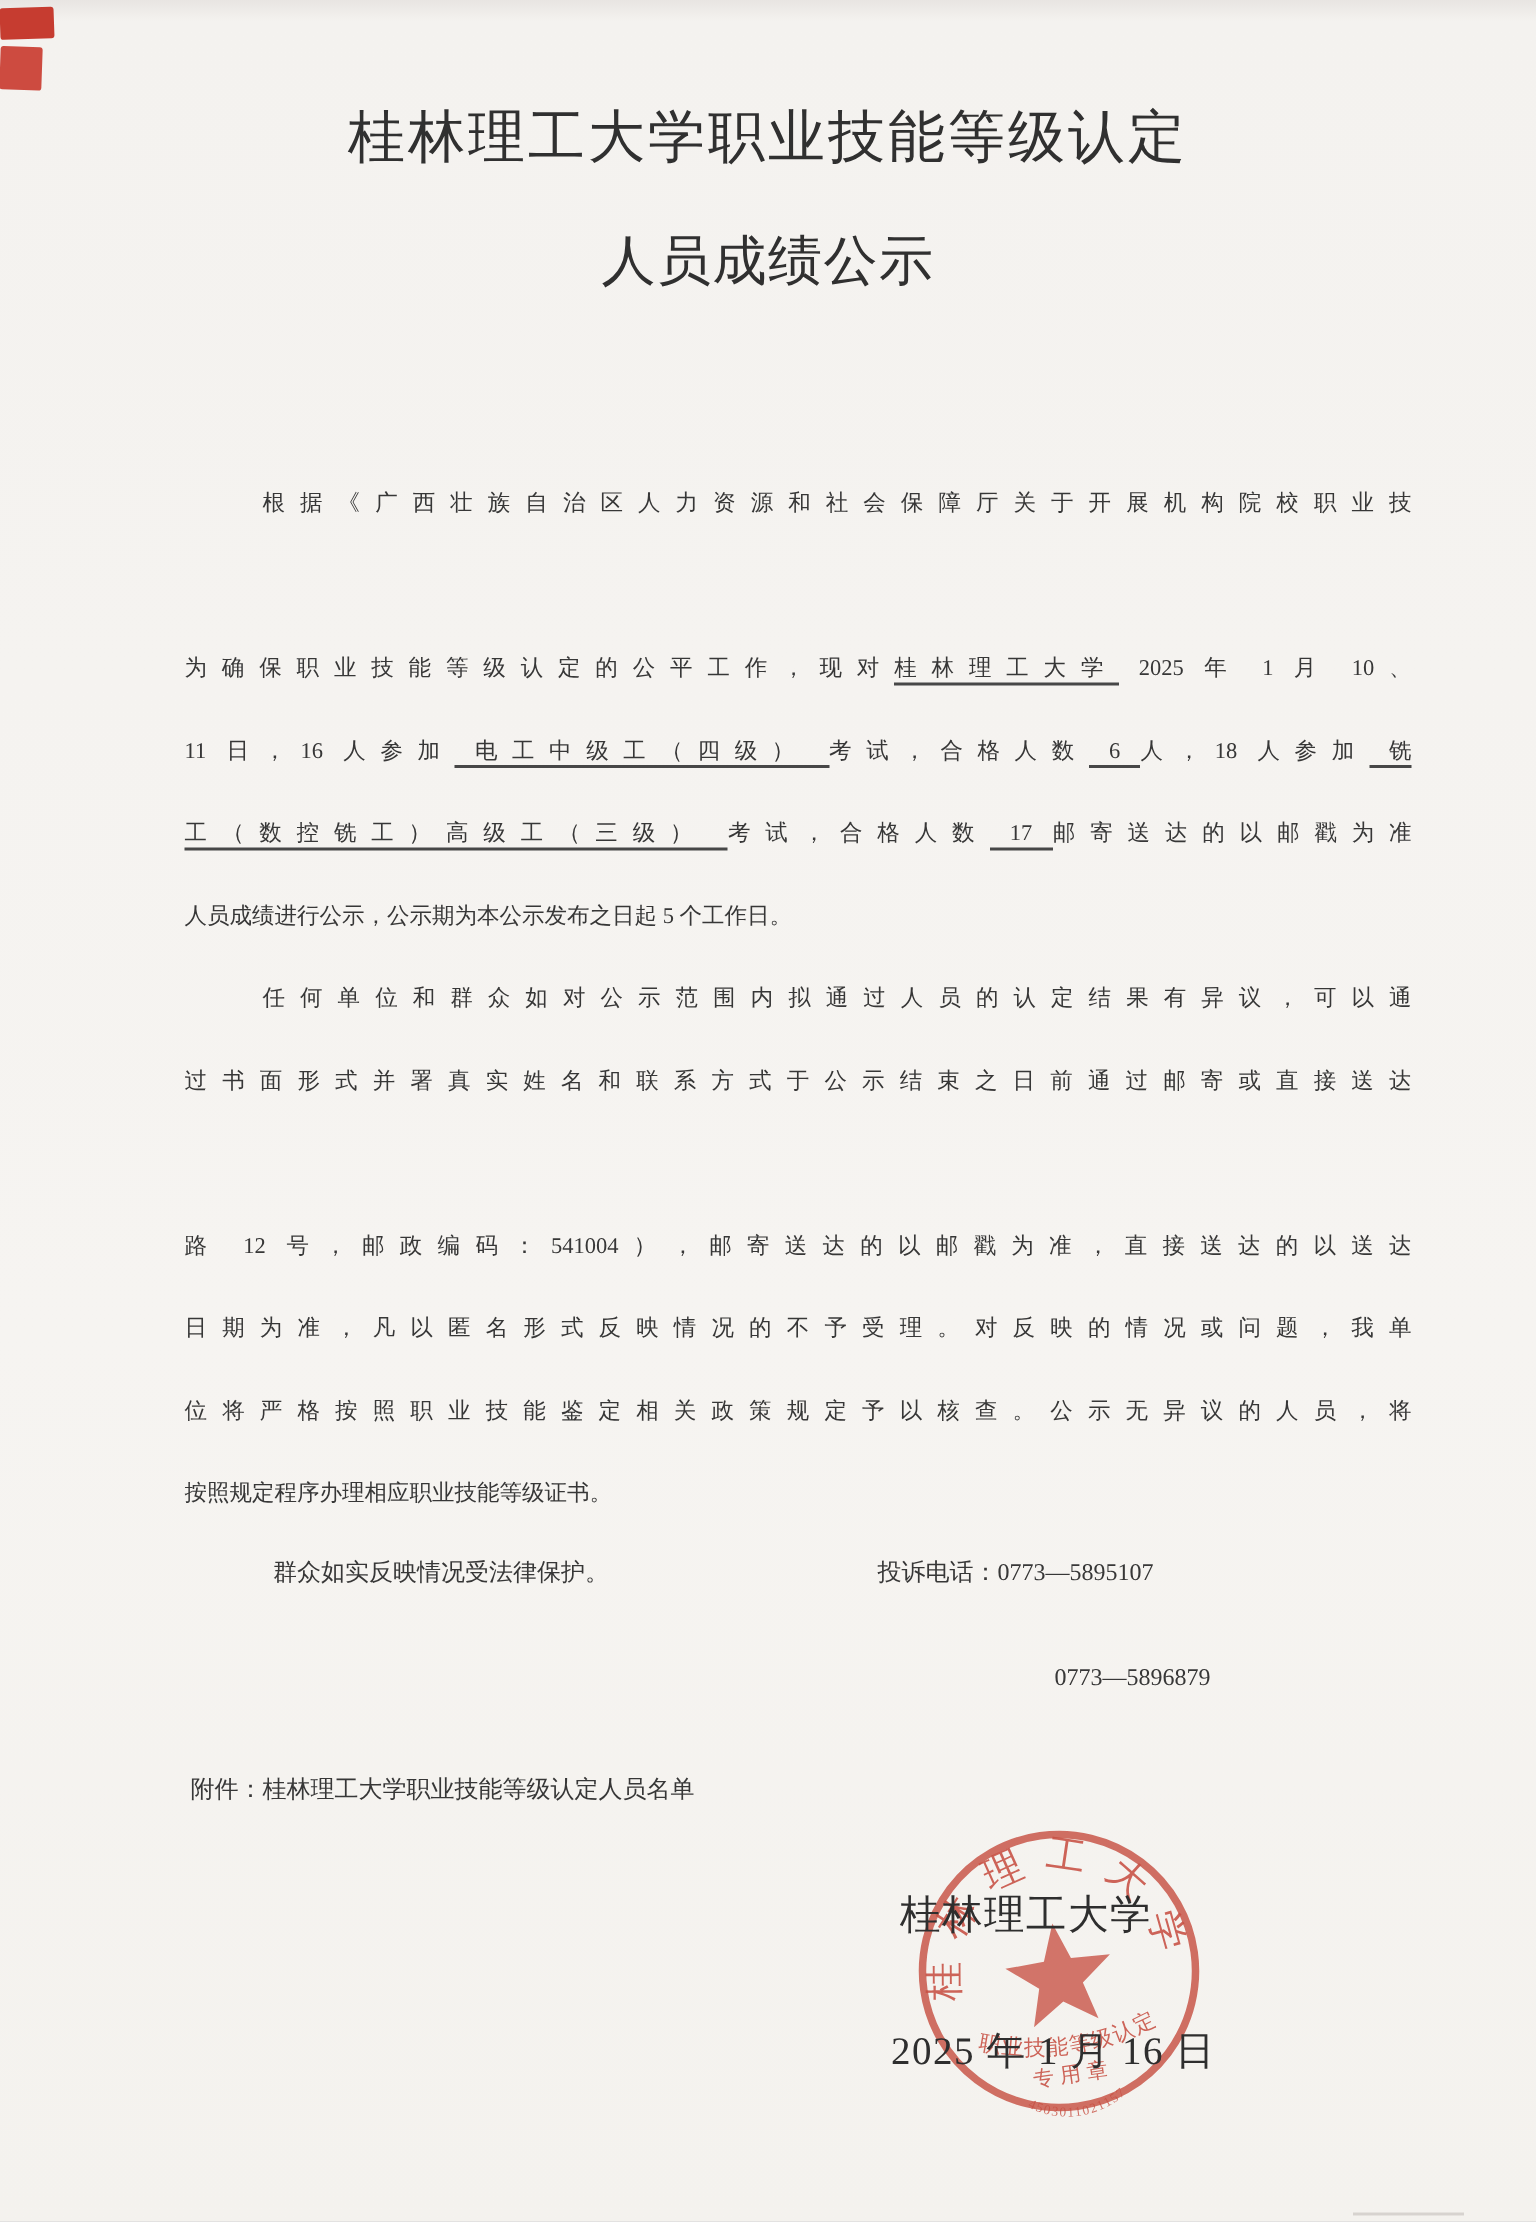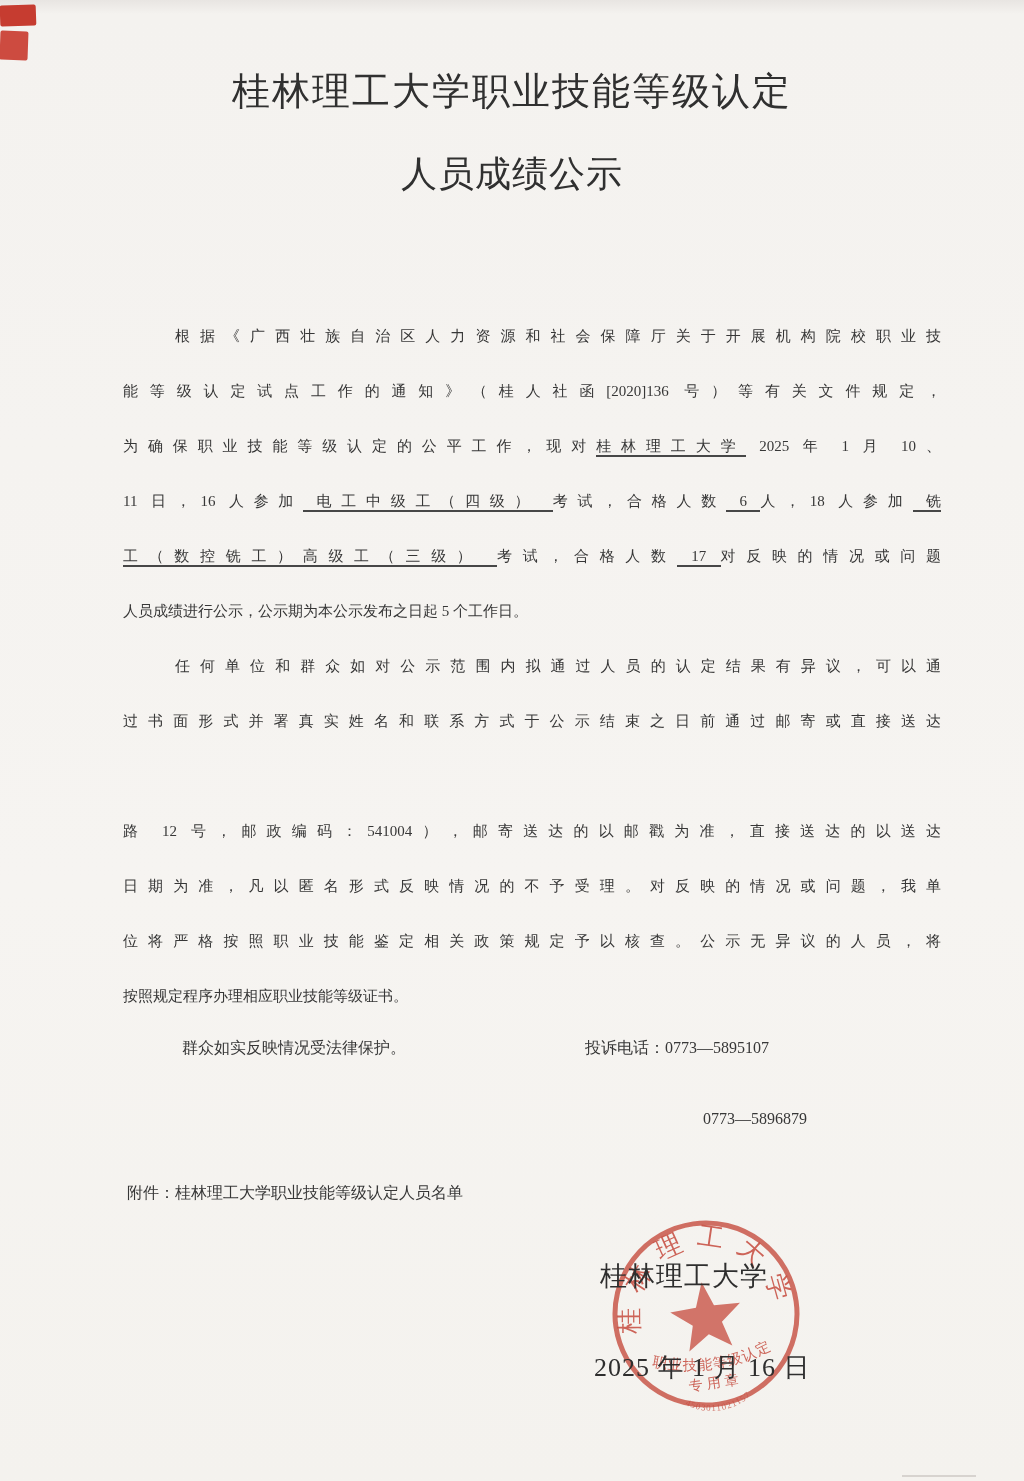--- a/index.html
+++ b/index.html
@@ -34,27 +34,26 @@
 
 <div class="page">
 
   <div class="mark mark1"></div>
   <div class="mark mark2"></div>
 
   <div class="title t1">桂林理工大学职业技能等级认定</div>
   <div class="title t2">人员成绩公示</div>
 
   <div class="bl fill ind" style="top:318px">根据《广西壮族自治区人力资源和社会保障厅关于开展机构院校职业技</div>
-  <div class="bl fill" style="top:373px">能等级认定试点工作的通知》（桂人社函[2020]136 号）等有关文件规定，</div>
 
   <div class="bl fill" style="top:428px"><span>为确保职业技能等级认定的公平工作，现对</span><span class="u">桂林理工大学</span><span> 2025 年 1 月 10、</span></div>
 
   <div class="bl fill" style="top:483px"><span>11 日，16 人参加</span><span class="u"> 电工中级工（四级） </span><span>考试，合格人数</span><span class="u"> 6 </span><span>人，18 人参加</span><span class="u"> 铣</span></div>
 
-  <div class="bl fill" style="top:538px"><span class="u">工（数控铣工）高级工（三级） </span><span>考试，合格人数</span><span class="u"> 17 </span><span>对反映的情况或问题</span></div>
+  <div class="bl fill" style="top:538px"><span class="u">工（数控铣工）高级工（三级） </span><span>考试，合格人数</span><span class="u"> 17 </span><span>邮寄送达的以邮戳为准</span></div>
 
   <div class="bl" style="top:593px">人员成绩进行公示，公示期为本公示发布之日起 5 个工作日。</div>
   <div class="bl fill ind" style="top:648px">任何单位和群众如对公示范围内拟通过人员的认定结果有异议，可以通</div>
   <div class="bl fill" style="top:703px">过书面形式并署真实姓名和联系方式于公示结束之日前通过邮寄或直接送达</div>
   <div class="bl fill" style="top:813px">路 12 号，邮政编码：541004），邮寄送达的以邮戳为准，直接送达的以送达</div>
   <div class="bl fill" style="top:868px">日期为准，凡以匿名形式反映情况的不予受理。对反映的情况或问题，我单</div>
   <div class="bl fill" style="top:923px">位将严格按照职业技能鉴定相关政策规定予以核查。公示无异议的人员，将</div>
   <div class="bl" style="top:978px">按照规定程序办理相应职业技能等级证书。</div>
 
   <div class="abs" style="left:182px;top:1038px">群众如实反映情况受法律保护。</div>

